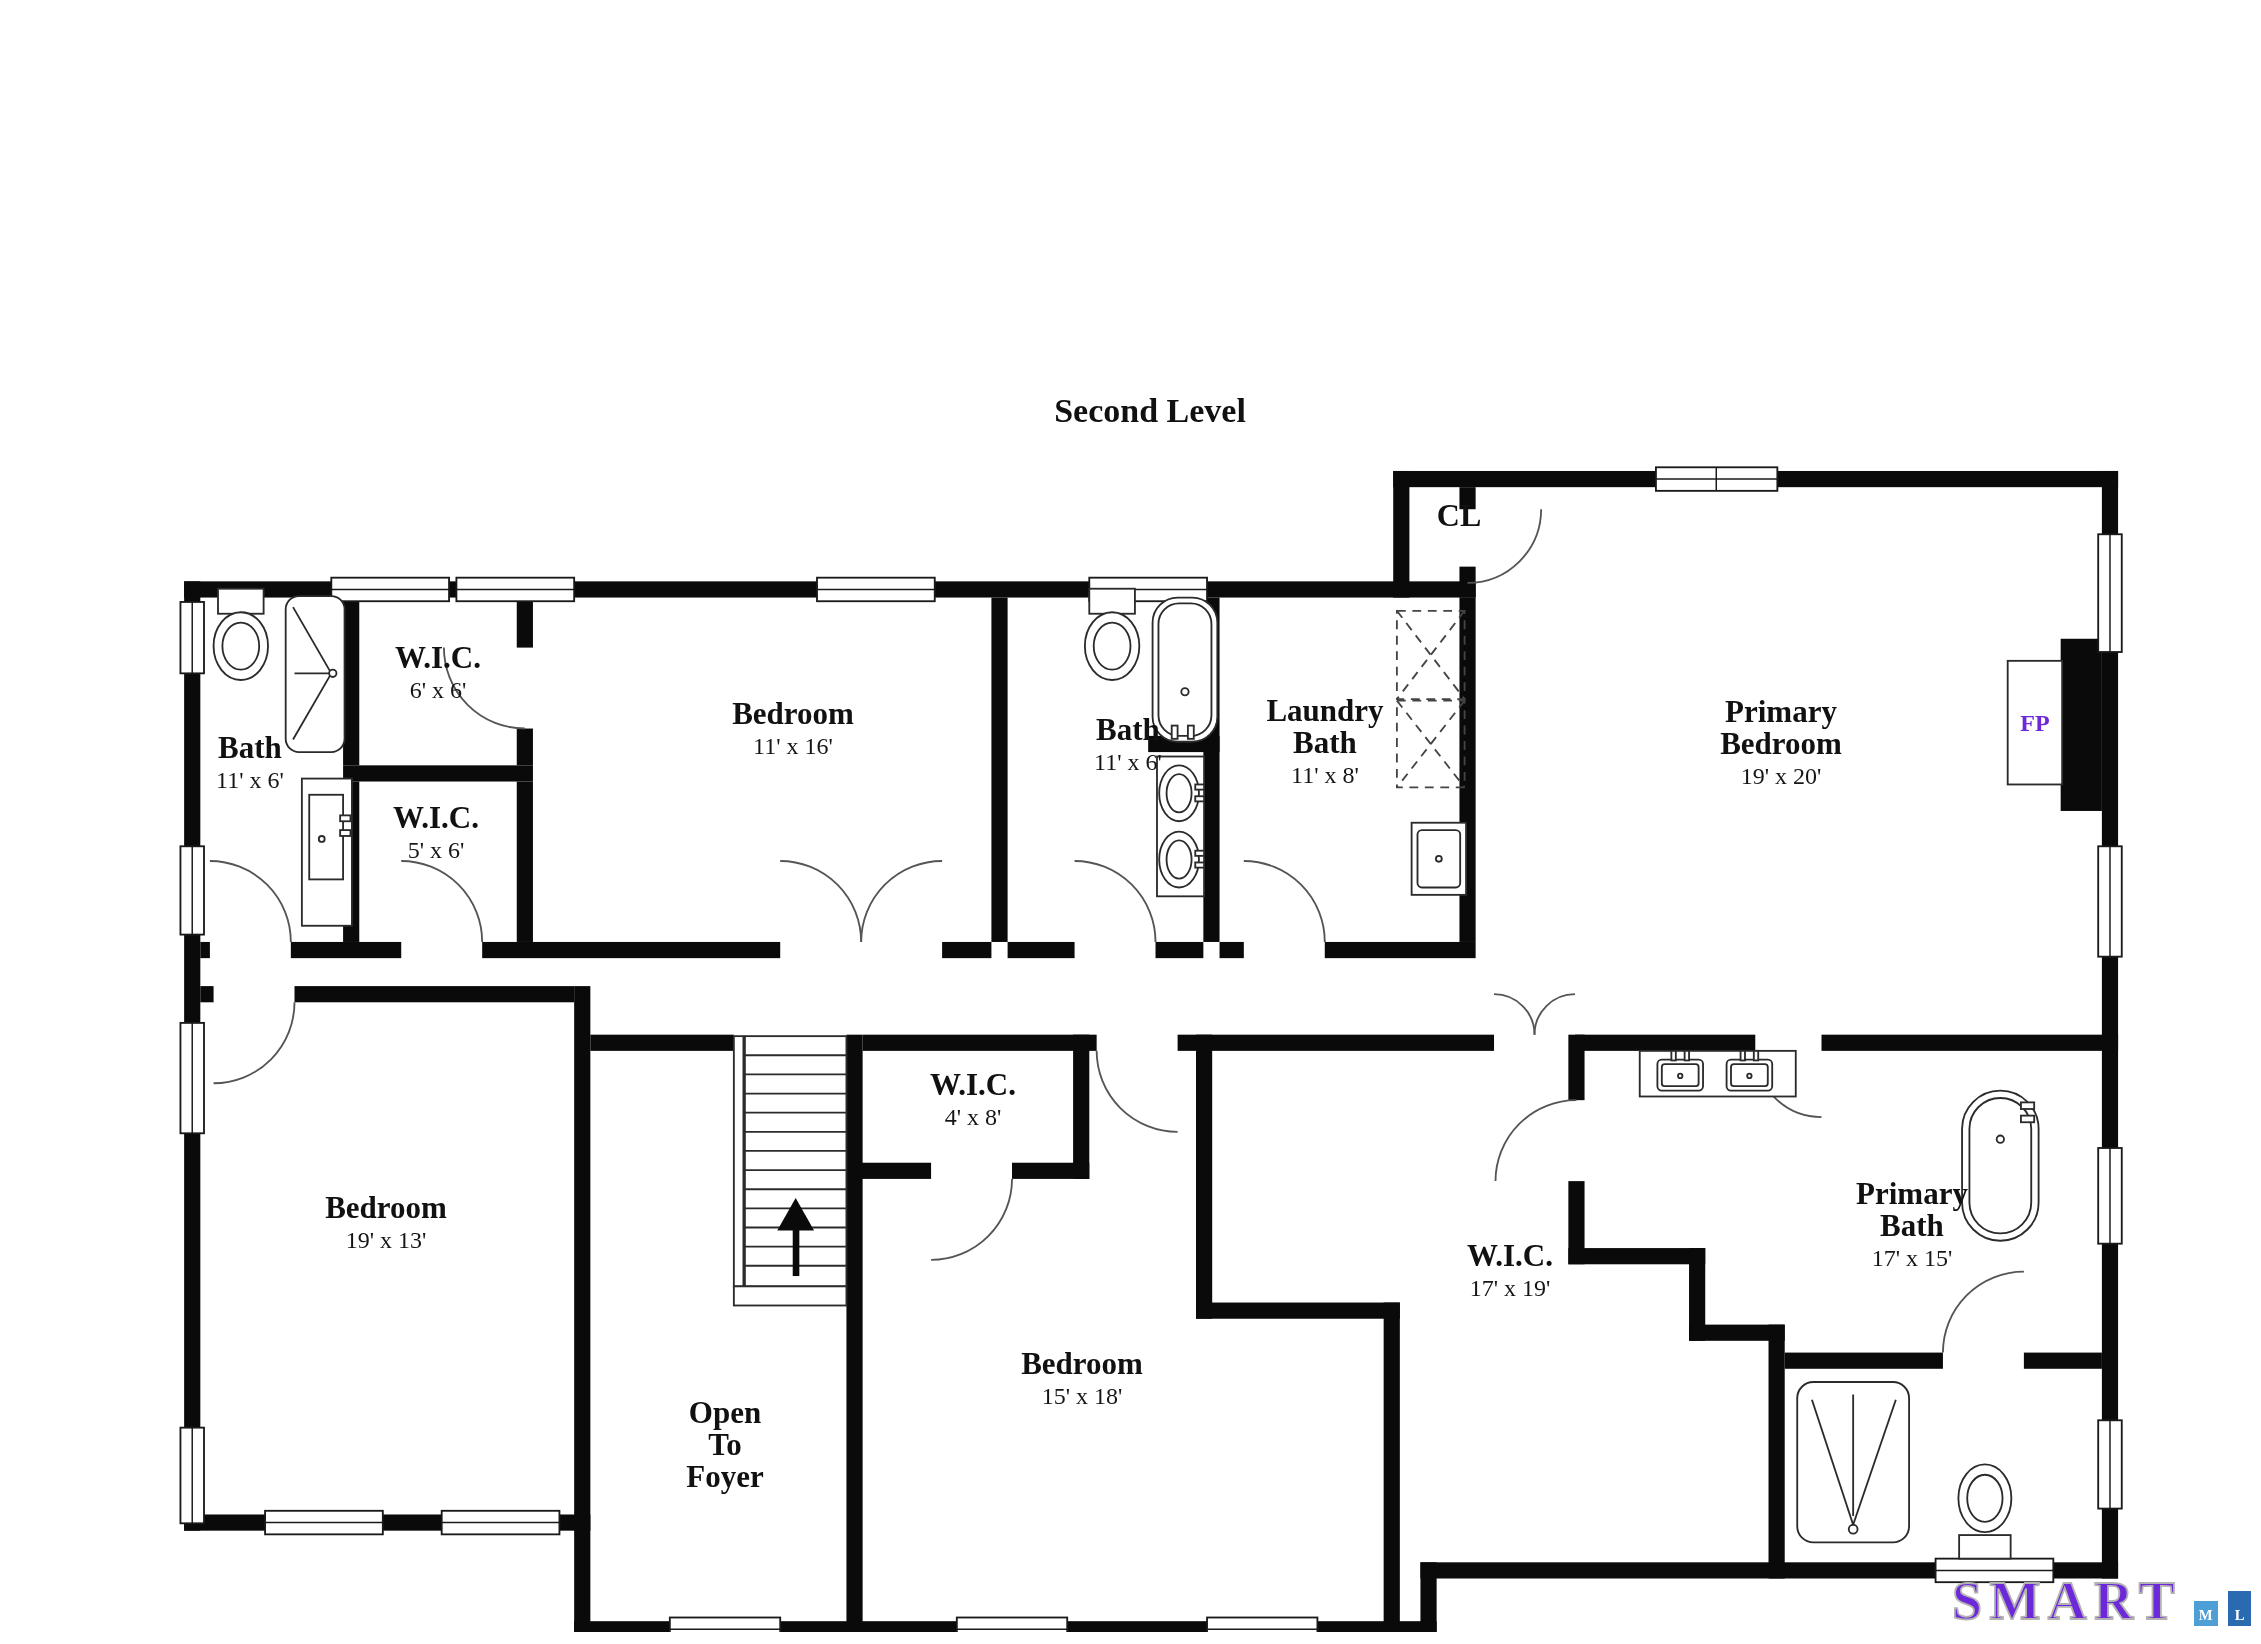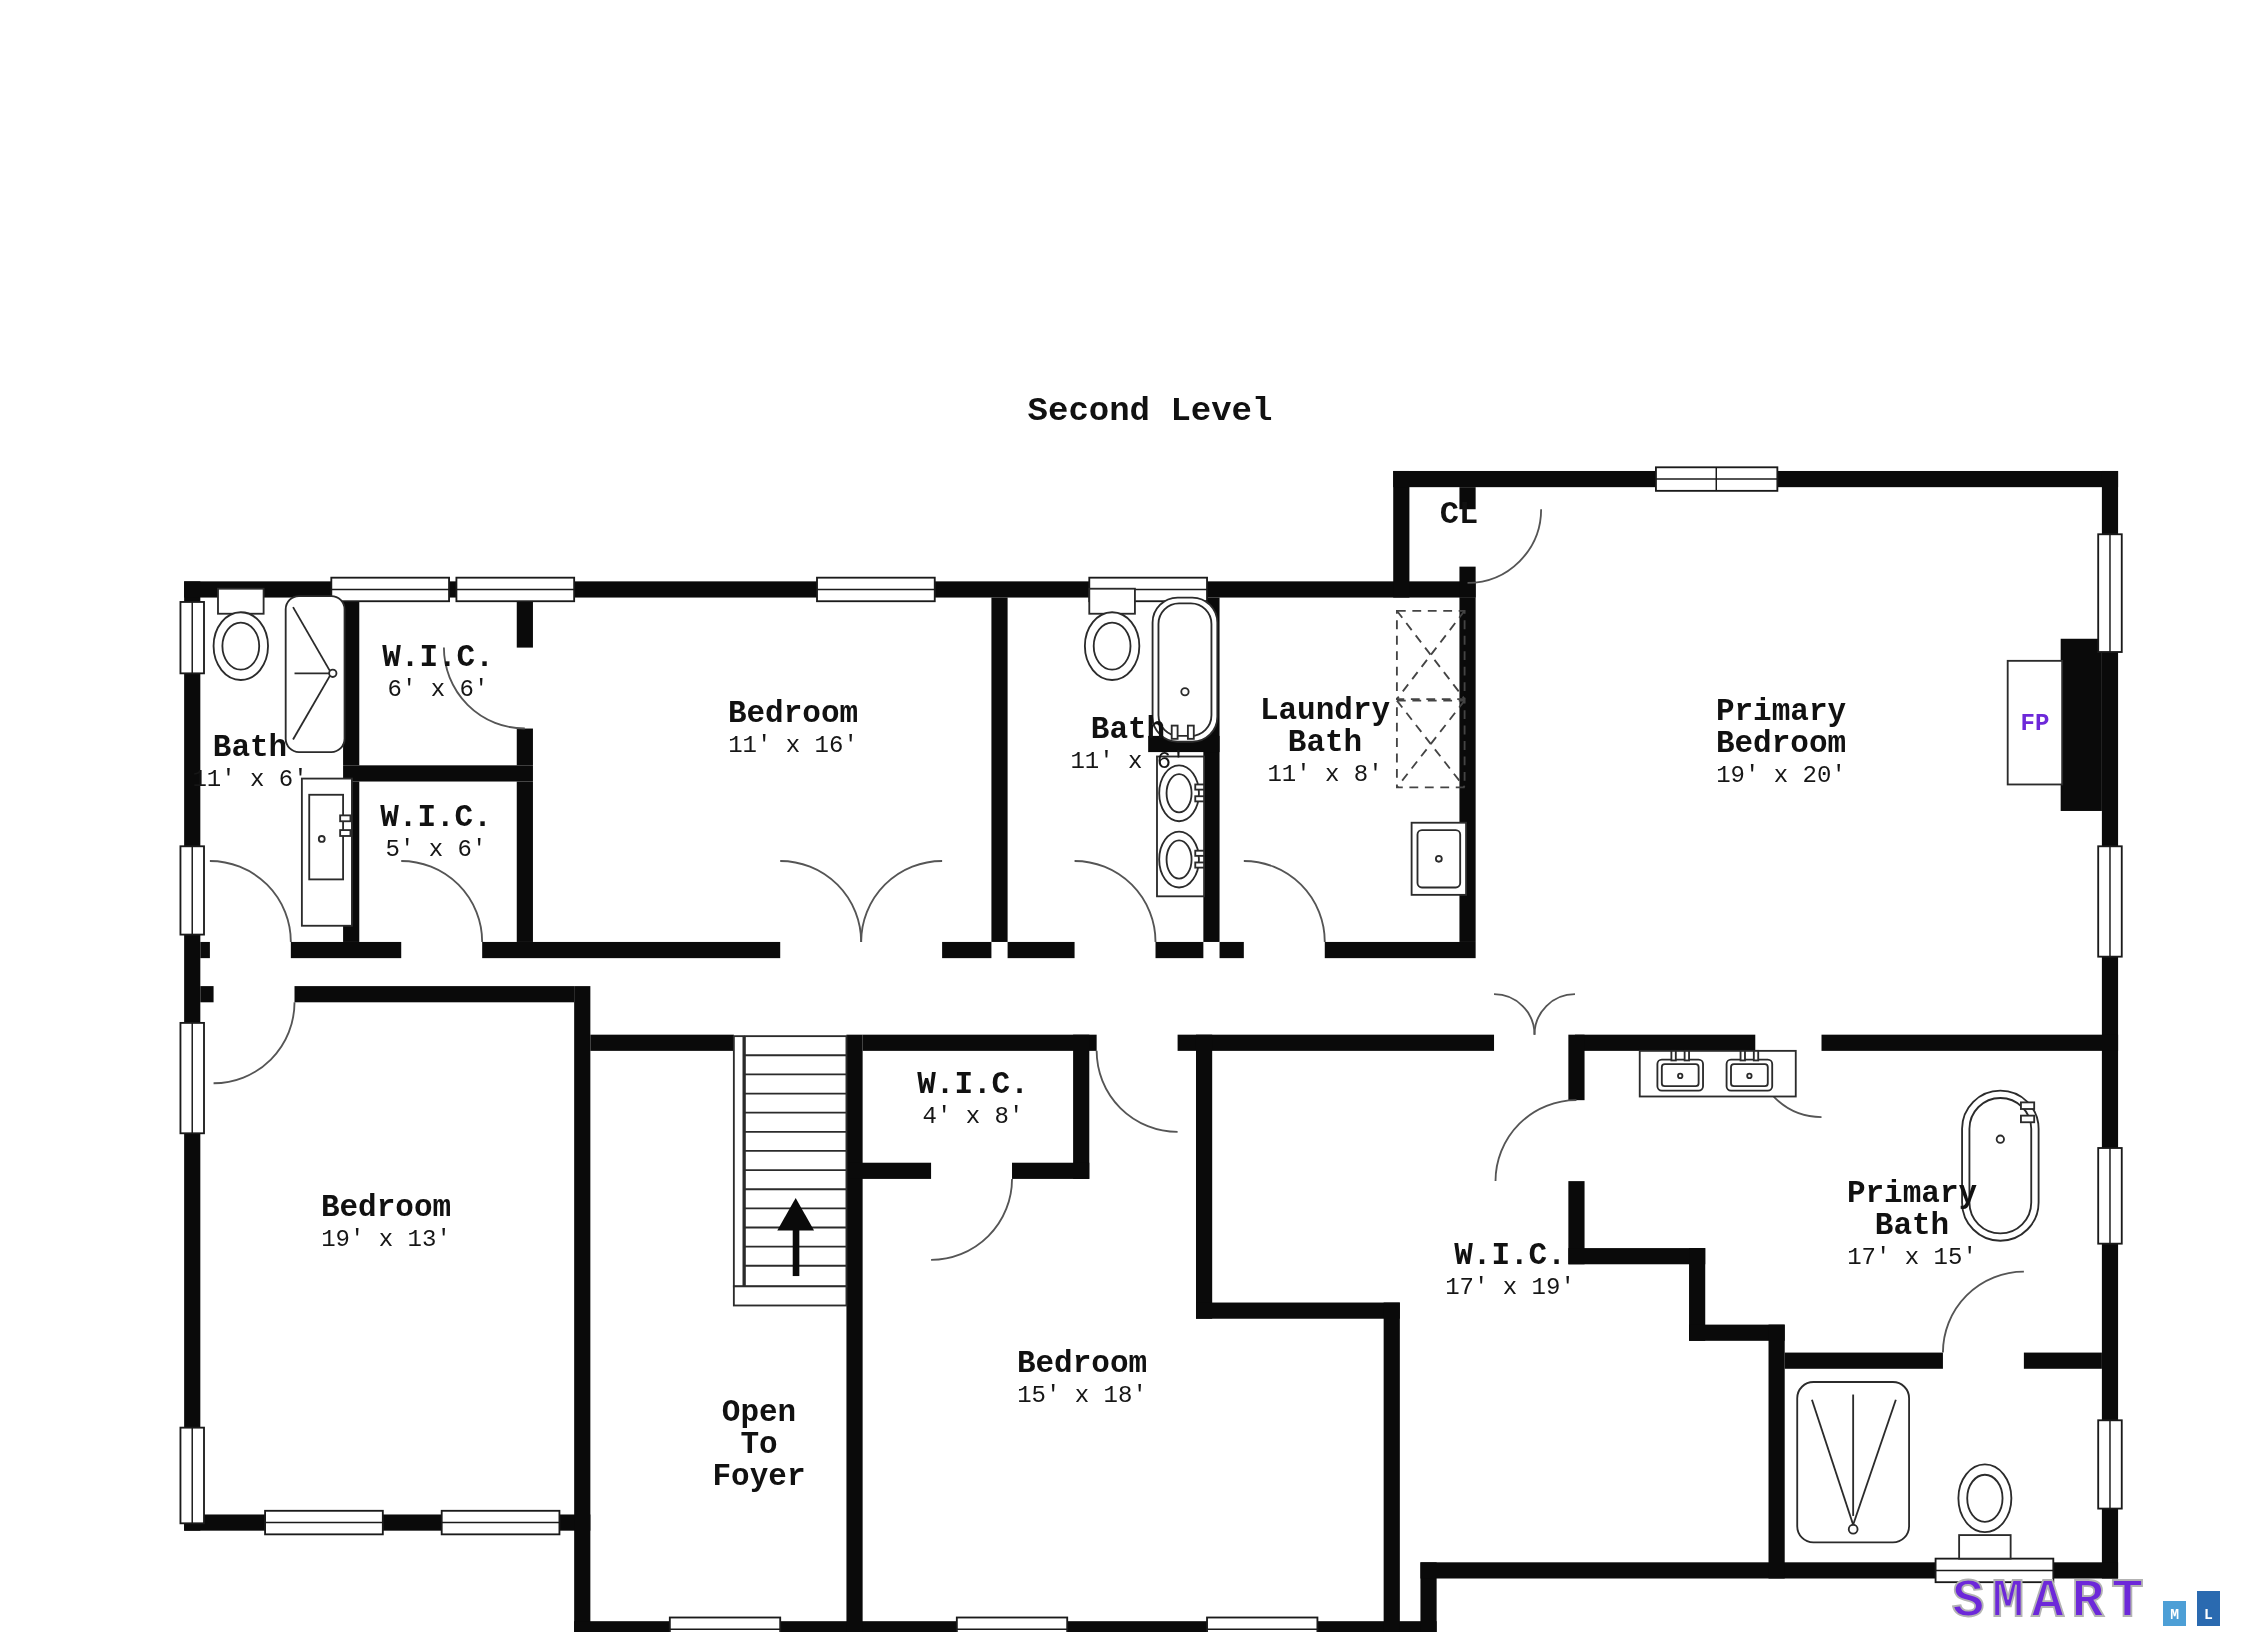--- a/index.html
+++ b/index.html
@@ -1,17 +1,17 @@
 <!DOCTYPE html>
 <html style="font-size:11.8px"><head>
 <meta charset="utf-8">
 <style>
   html,body{margin:0;padding:0;background:#ffffff;}
   .canvas{position:relative;width:2261px;height:1632px;background:#ffffff;overflow:hidden;
-          font-family:Liberation Mono, monospace;color:#111;border-radius:15px;}
+          font-family:Liberation Serif, serif;color:#111;border-radius:15px;}
   .plan-svg{position:absolute;left:0;top:0;}
   .label{position:absolute;text-align:center;transform:translateX(-50%);white-space:nowrap;}
   .room-name{font-weight:bold;font-size:31px;line-height:32px;color:#111;}
   .room-dims{font-size:24px;line-height:32px;color:#161616;}
   .title{position:absolute;transform:translateX(-50%);font-weight:bold;font-size:34px;color:#111;}
   .fp-label{position:absolute;transform:translate(-50%,0);font-weight:bold;font-size:24px;color:#6d28d9;}
   .cl-label .room-name{font-size:32px;}
   
   .wall{fill:#0a0a0a;}
   .fix{fill:#ffffff;stroke:#2b2b2b;stroke-width:2.5px;}
@@ -357,21 +357,21 @@
   </div>
   <div class="fp-label" style="left:2035px;top:710px;">FP</div>
   <div class="label" style="left:386px;top:1192px;">
     <div class="room-name">Bedroom</div>
     <div class="room-dims">19' x 13'</div>
   </div>
   <div class="label" style="left:973px;top:1069px;">
     <div class="room-name">W.I.C.</div>
     <div class="room-dims">4' x 8'</div>
   </div>
-  <div class="label" style="left:759px;top:1397px;">
+  <div class="label" style="left:725px;top:1397px;">
     <div class="room-name">Open</div>
     <div class="room-name">To</div>
     <div class="room-name">Foyer</div>
   </div>
   <div class="label" style="left:1082px;top:1348px;">
     <div class="room-name">Bedroom</div>
     <div class="room-dims">15' x 18'</div>
   </div>
   <div class="label" style="left:1510px;top:1240px;">
     <div class="room-name">W.I.C.</div>

